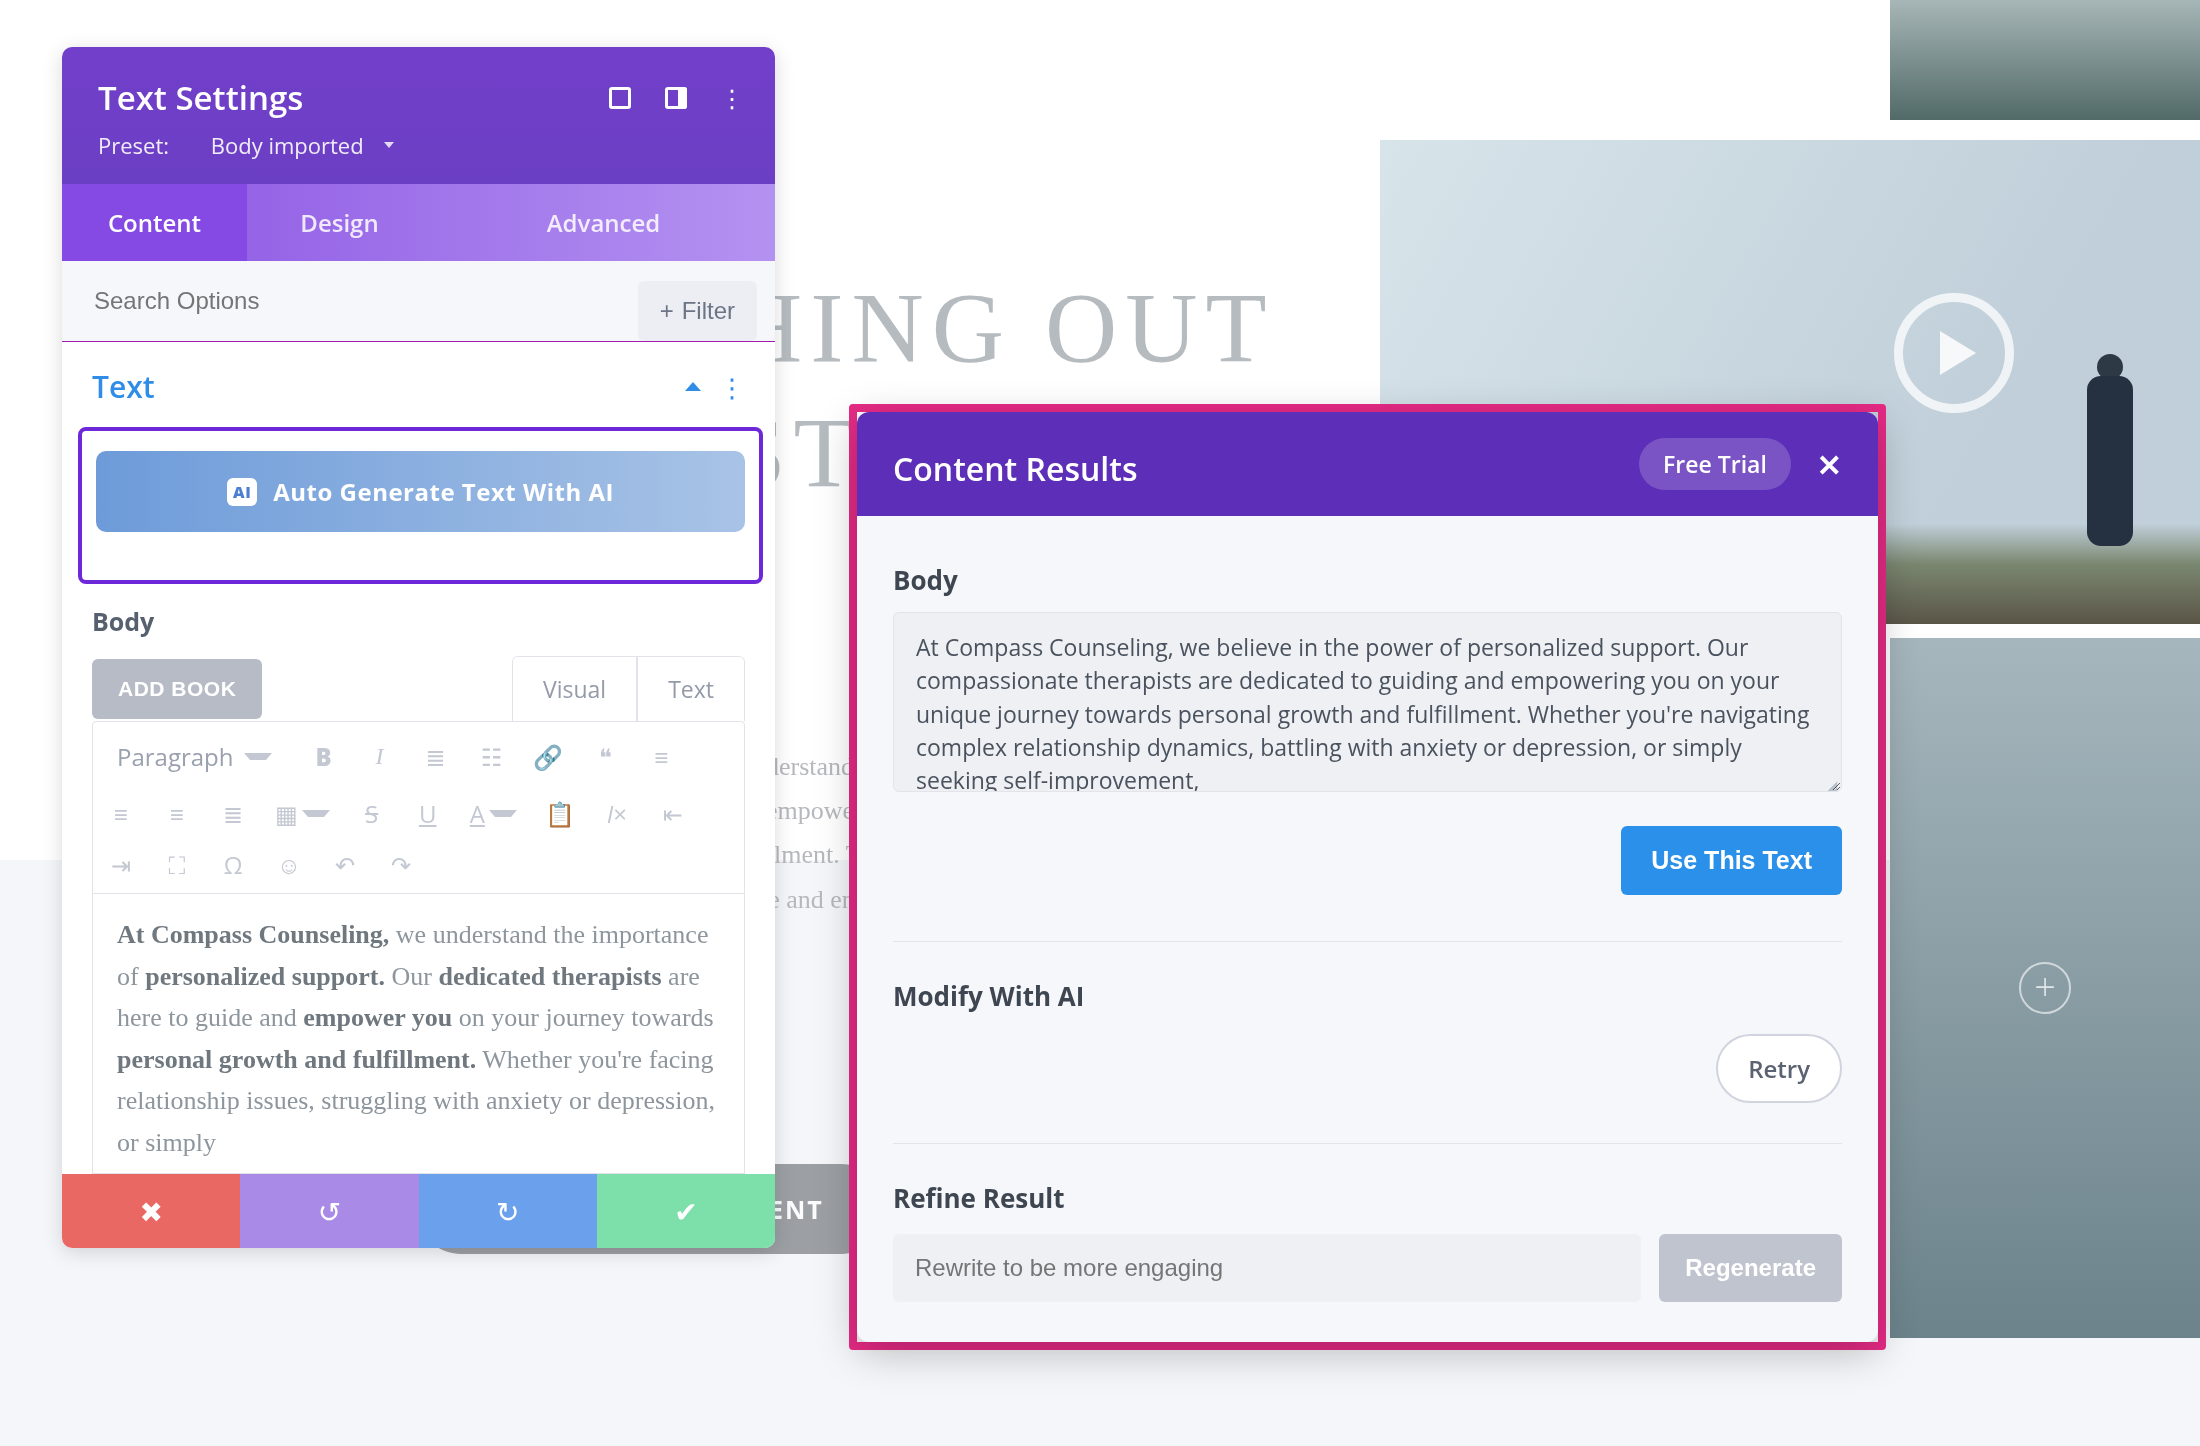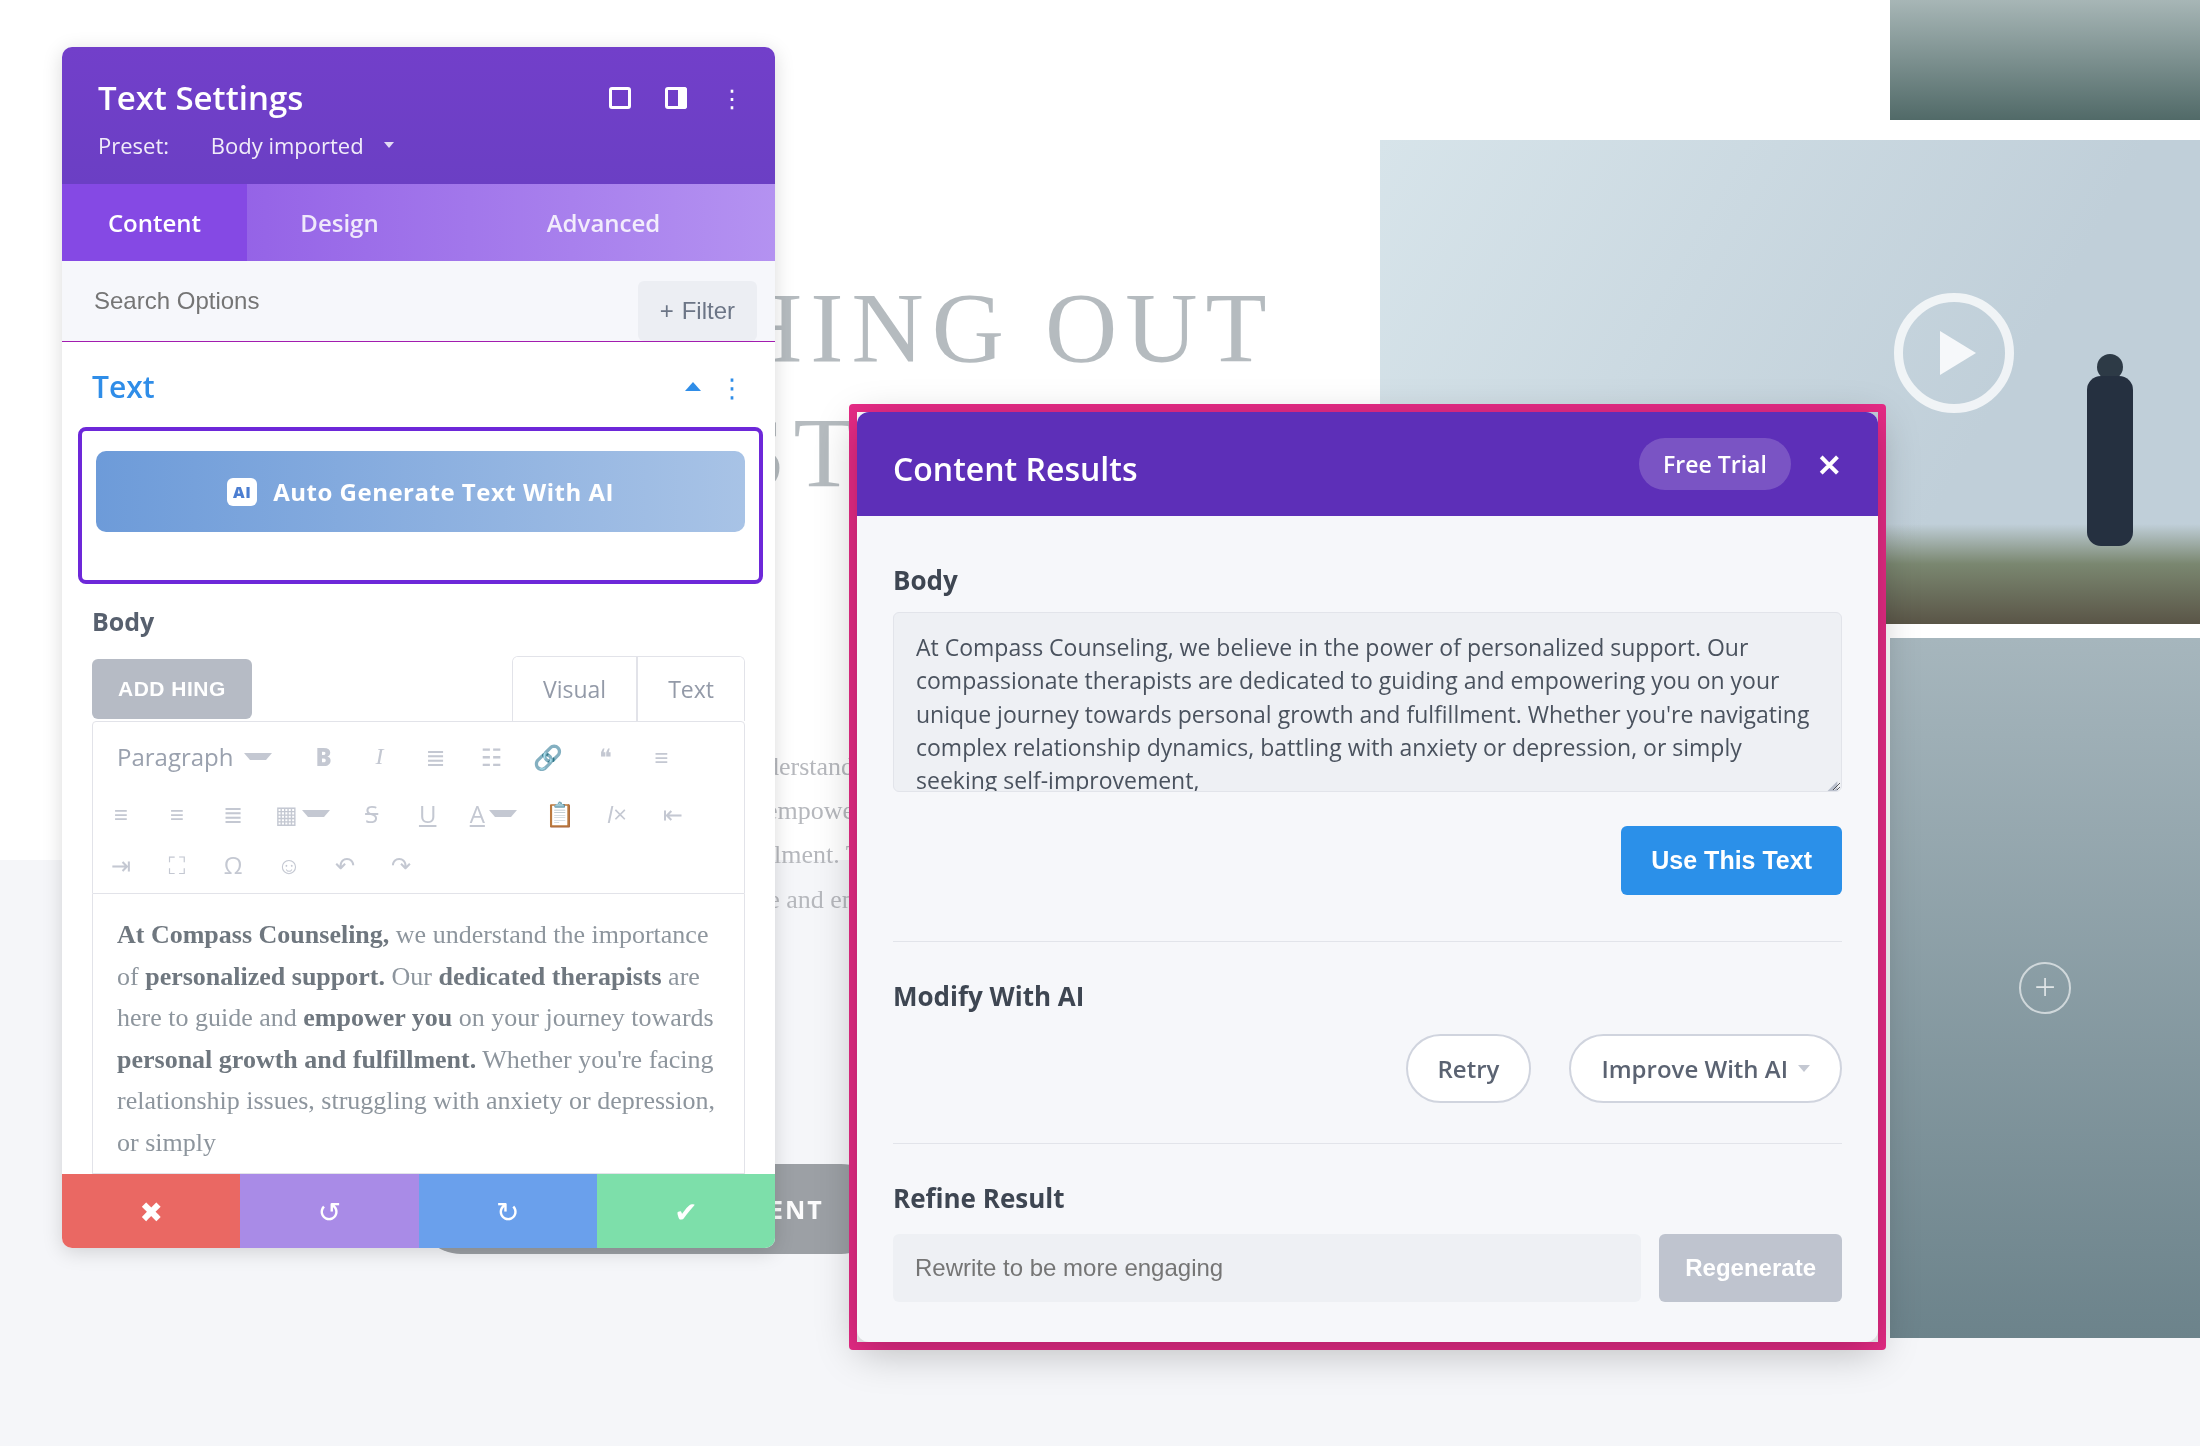--- a/index.html
+++ b/index.html
@@ -247,21 +247,21 @@
   <div class="pink-box">
     <div class="ai-btn">
       <span class="ai-chip">AI</span>
       <span>Auto Generate Text With AI</span>
     </div>
   </div>
 
   <div class="body-label">Body</div>
 
   <div class="media-row">
-    <button class="media-btn">ADD HING</button>
+    <button class="media-btn">ADD BOOK</button>
     <div class="vt-tabs">
       <div class="vt-tab active">Visual</div>
       <div class="vt-tab">Text</div>
     </div>
   </div>
 
   <div class="editor-toolbar">
     <div class="sel">
         <span>Paragraph</span>
         <span class="caret-dn"></span>
@@ -326,24 +326,20 @@
         <span class="resize-nub">◢</span>
       </div>
       <div class="use-row">
         <button class="use-btn">Use This Text</button>
       </div>
       <div class="hr"></div>
 
       <div class="m-label">Modify With AI</div>
       <div class="ai-row">
         <div class="pill-btn">Retry</div>
-        <div class="pill-btn">
-          <span>Improve With AI</span>
-            <span class="caret-dn"></span>
-        </div>
       </div>
       <div class="hr"></div>
 
       <div class="m-label">Refine Result</div>
       <div class="refine-row">
         <input class="ref-input" placeholder="Rewrite to be more engaging" style="">
         <button class="regen-btn">Regenerate</button>
       </div>
     </div>
   </div>

